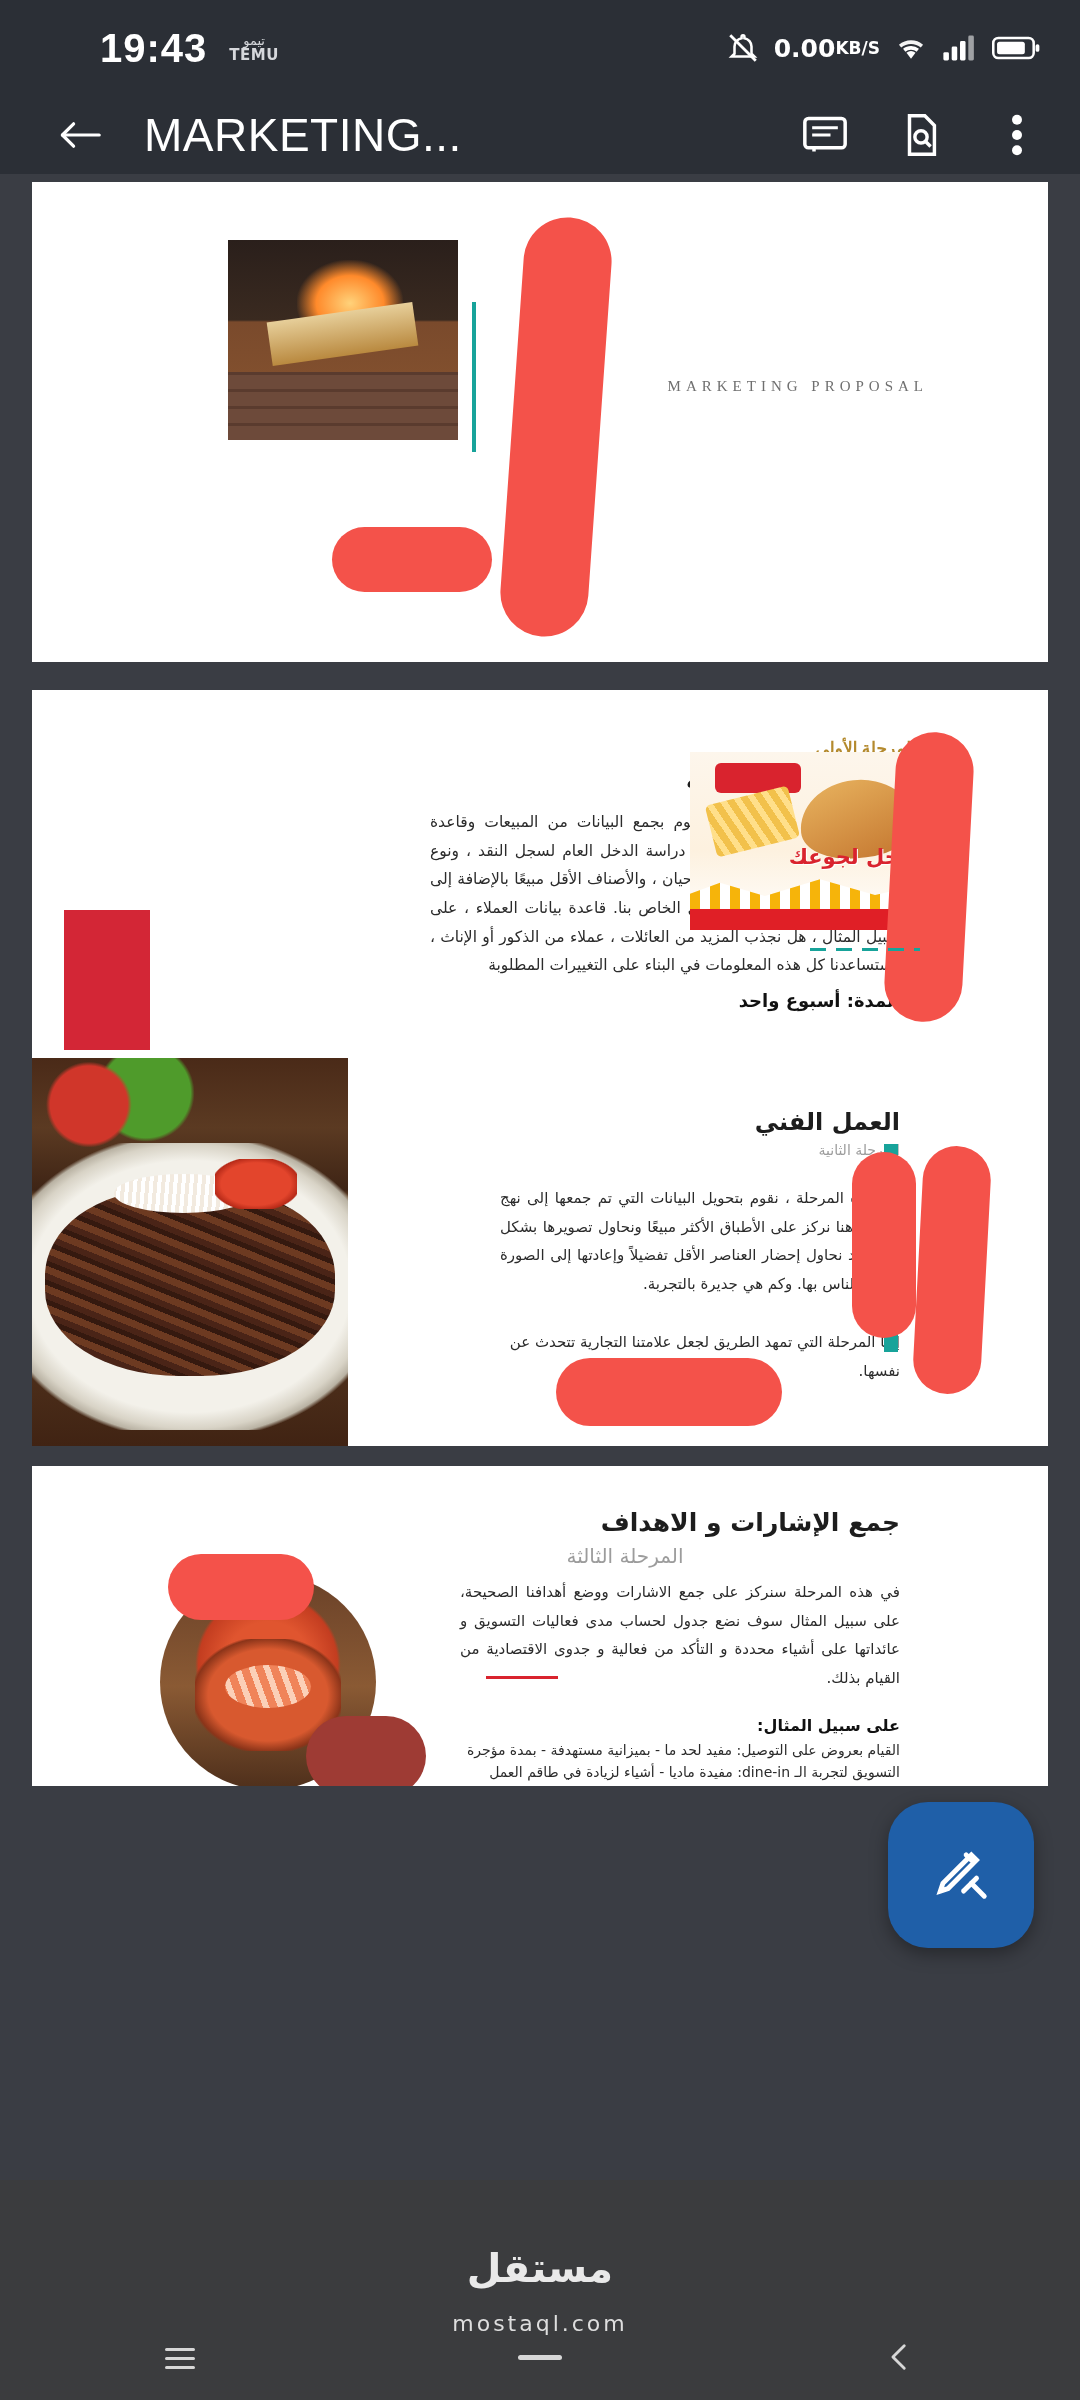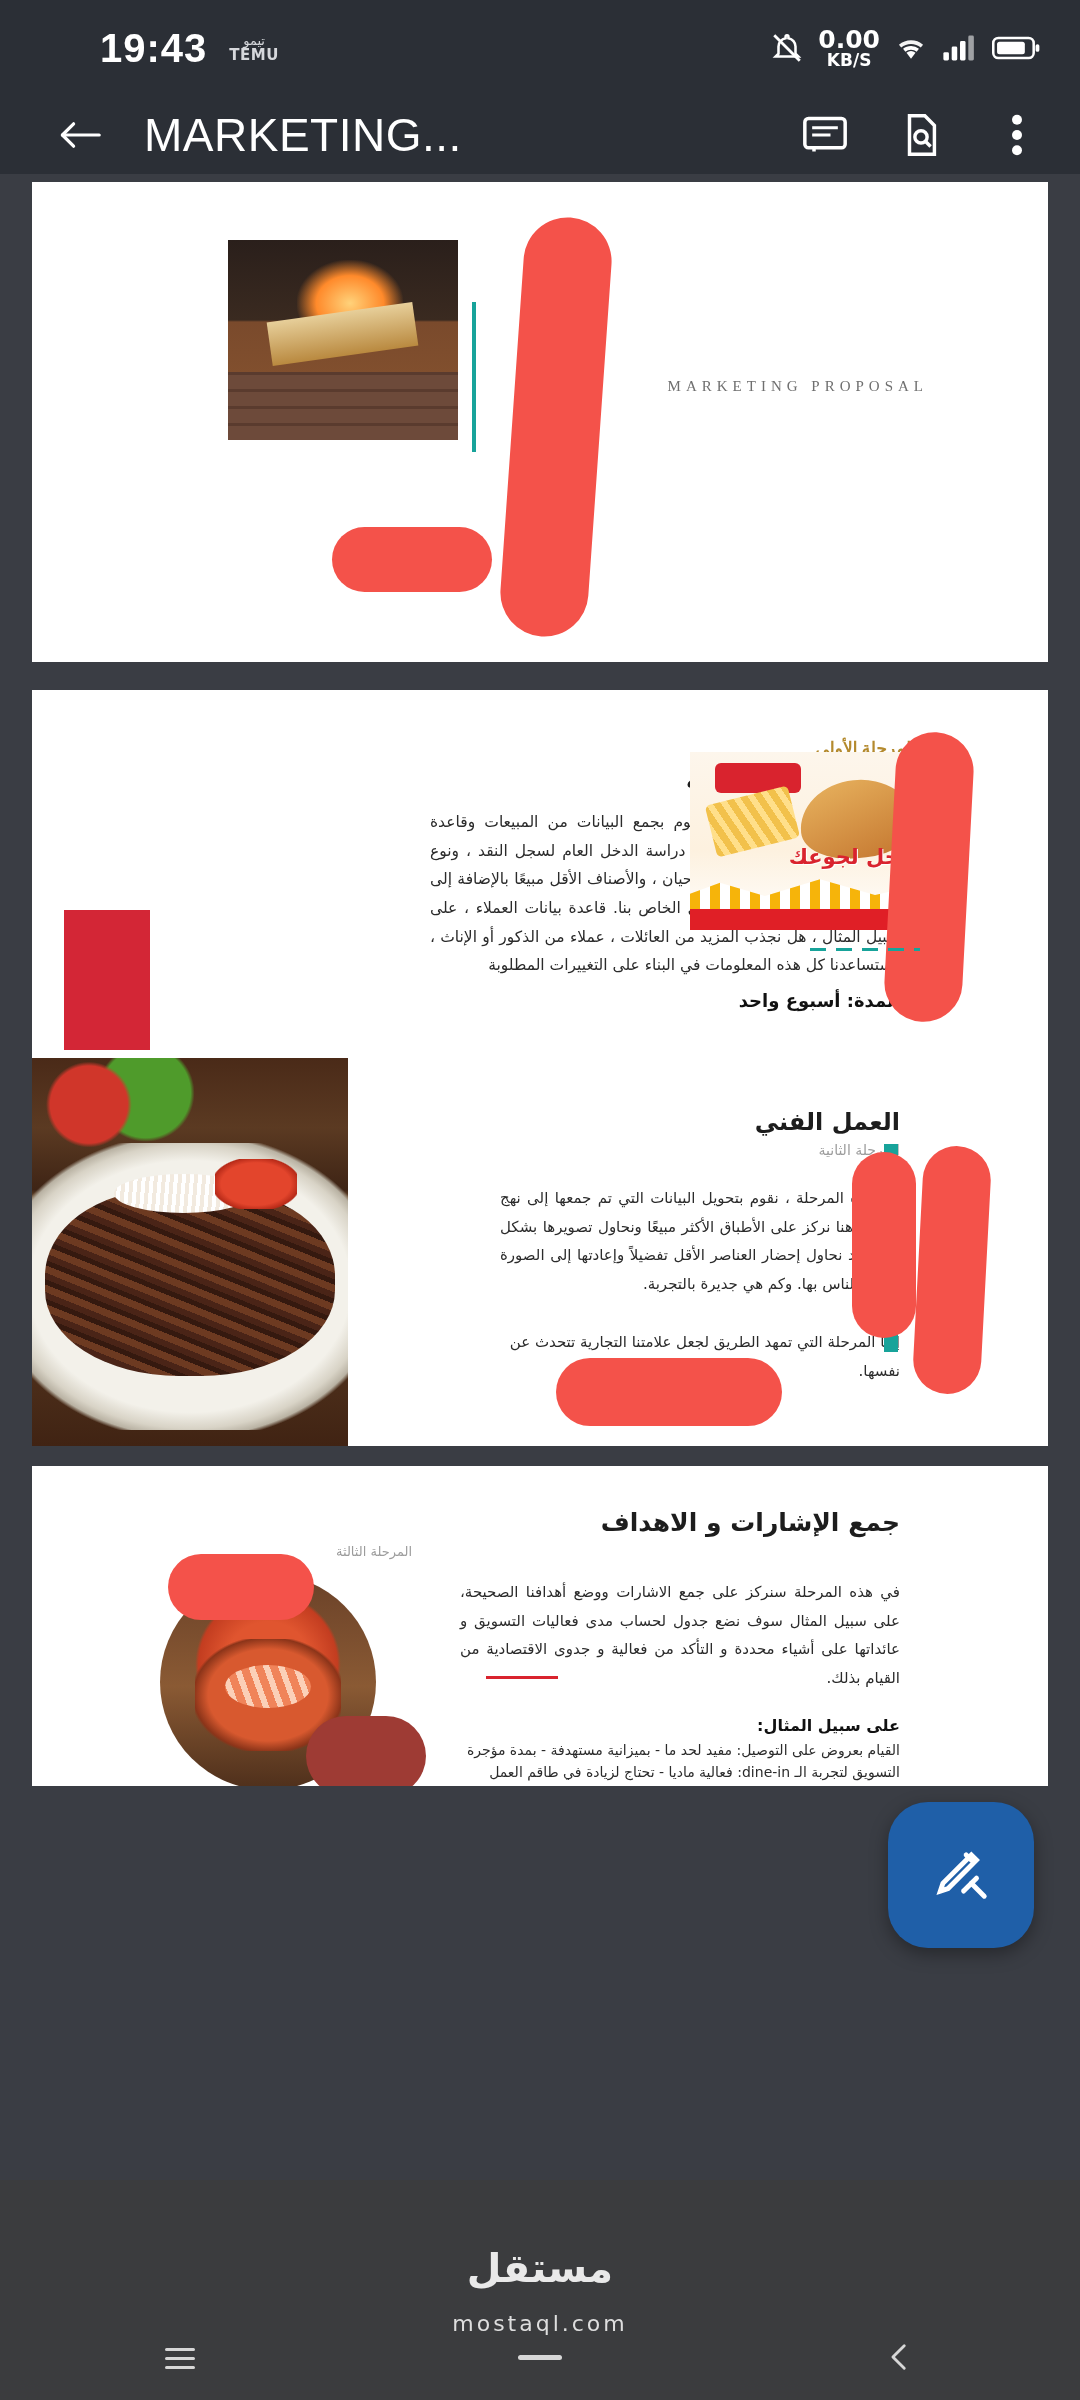--- a/index.html
+++ b/index.html
@@ -9,21 +9,21 @@
   
   .statusbar{
     position:absolute; top:0; left:0; width:1080px; height:96px;
     background:#2b2f36; color:#ffffff; display:flex; align-items:center;
   }
   .sb-time{ font-size:40px; font-weight:600; margin-left:100px; letter-spacing:1px; font-family:"Liberation Sans", sans-serif;}
   .sb-temu{ margin-left:22px; display:flex; flex-direction:column; align-items:center; color:#d6d8dc; }
   .sb-temu .ar{ font-size:13px; line-height:13px;}
   .sb-temu .en{ font-size:15px; line-height:16px; font-weight:700; letter-spacing:.5px;}
   .sb-right{ margin-left:auto; margin-right:40px; display:flex; align-items:center; gap:14px;}
-  .sb-speed{ display:flex; flex-direction:column; align-items:center; color:#fff; line-height:1.0;}
+  .sb-speed{ display:flex; flex-direction:row; align-items:center; color:#fff; line-height:1.0;}
   .sb-speed .v{ font-size:25px; font-weight:600;}
   .sb-speed .u{ font-size:17px; font-weight:700;}
   .icon-mute svg, .icon-wifi svg, .icon-sig svg, .icon-bat svg{ display:block; }
 
   
   .appbar{
     position:absolute; top:96px; left:0; width:1080px; height:78px;
     background:#2b2f36; display:flex; align-items:center;
   }
   .appbar .back{ margin-left:52px; width:56px; height:56px; display:flex; align-items:center; justify-content:center;}
@@ -185,22 +185,22 @@
   .s3 .blob-b{ position:absolute; left:886px; top:88px; width:68px; height:248px; background:#f4524a; border-radius:44px; transform:rotate(3deg);}
   .s3 .blob-c{ position:absolute; left:524px; top:300px; width:226px; height:68px; background:#f4524a; border-radius:44px;}
 
   
   .s4{ width:1016px; height:320px; margin-top:20px;padding-left:28px; }
   .s4 .h-main{
     position:absolute; right:148px; top:42px; width:560px; text-align:right;
     direction:rtl; color:#1d1d1d; font-size:25px; font-weight:700;
   }
   .s4 .h-sub{
-    position:absolute; right:152px; top:78px; width:560px; text-align:left;
-    direction:rtl; color:#9c9c9c; font-size:13px;
+    position:absolute; right:143px; top:78px; width:560px; text-align:center;
+    direction:rtl; color:#9c9c9c; font-size:20px;
   }
   .s4 .body{
     position:absolute; right:148px; top:112px; width:440px; text-align:justify;
     direction:rtl; color:#2b2b2b; font-size:15px; line-height:1.9;
   }
   .s4 .ex-title{
     position:absolute; right:148px; top:250px; width:440px; text-align:right;
     direction:rtl; color:#111; font-size:16px; font-weight:700;
   }
   .s4 .ex-lines{
@@ -375,21 +375,21 @@
     <div class="blob-c"></div>
   </div>
 
   <div class="slide s4">
     <div class="h-main">جمع الإشارات و الاهداف</div>
     <div class="h-sub">المرحلة الثالثة</div>
     <div class="body">في هذه المرحلة سنركز على جمع الاشارات ووضع أهدافنا الصحيحة، على سبيل المثال سوف نضع جدول لحساب مدى فعاليات التسويق و عائداتها على أشياء محددة و التأكد من فعالية و جدوى الاقتصادية من القيام بذلك.</div>
     <div class="ex-title">على سبيل المثال:</div>
     <div class="ex-lines">
       <div>القيام بعروض على التوصيل: مفيد لحد ما - بميزانية مستهدفة - بمدة مؤجرة</div>
-      <div>التسويق لتجربة الـ dine-in: فعالية ماديا - تحتاج لزيادة في طاقم العمل</div>
+      <div>التسويق لتجربة الـ dine-in: مفيدة ماديا - أشياء لزيادة في طاقم العمل</div>
     </div>
     <div class="circle">
       <div class="pan"></div>
       <div class="shrimp"></div>
     </div>
     <div class="blob-a"></div>
     <div class="blob-b"></div>
     <div class="dashline"></div>
   </div>
 

